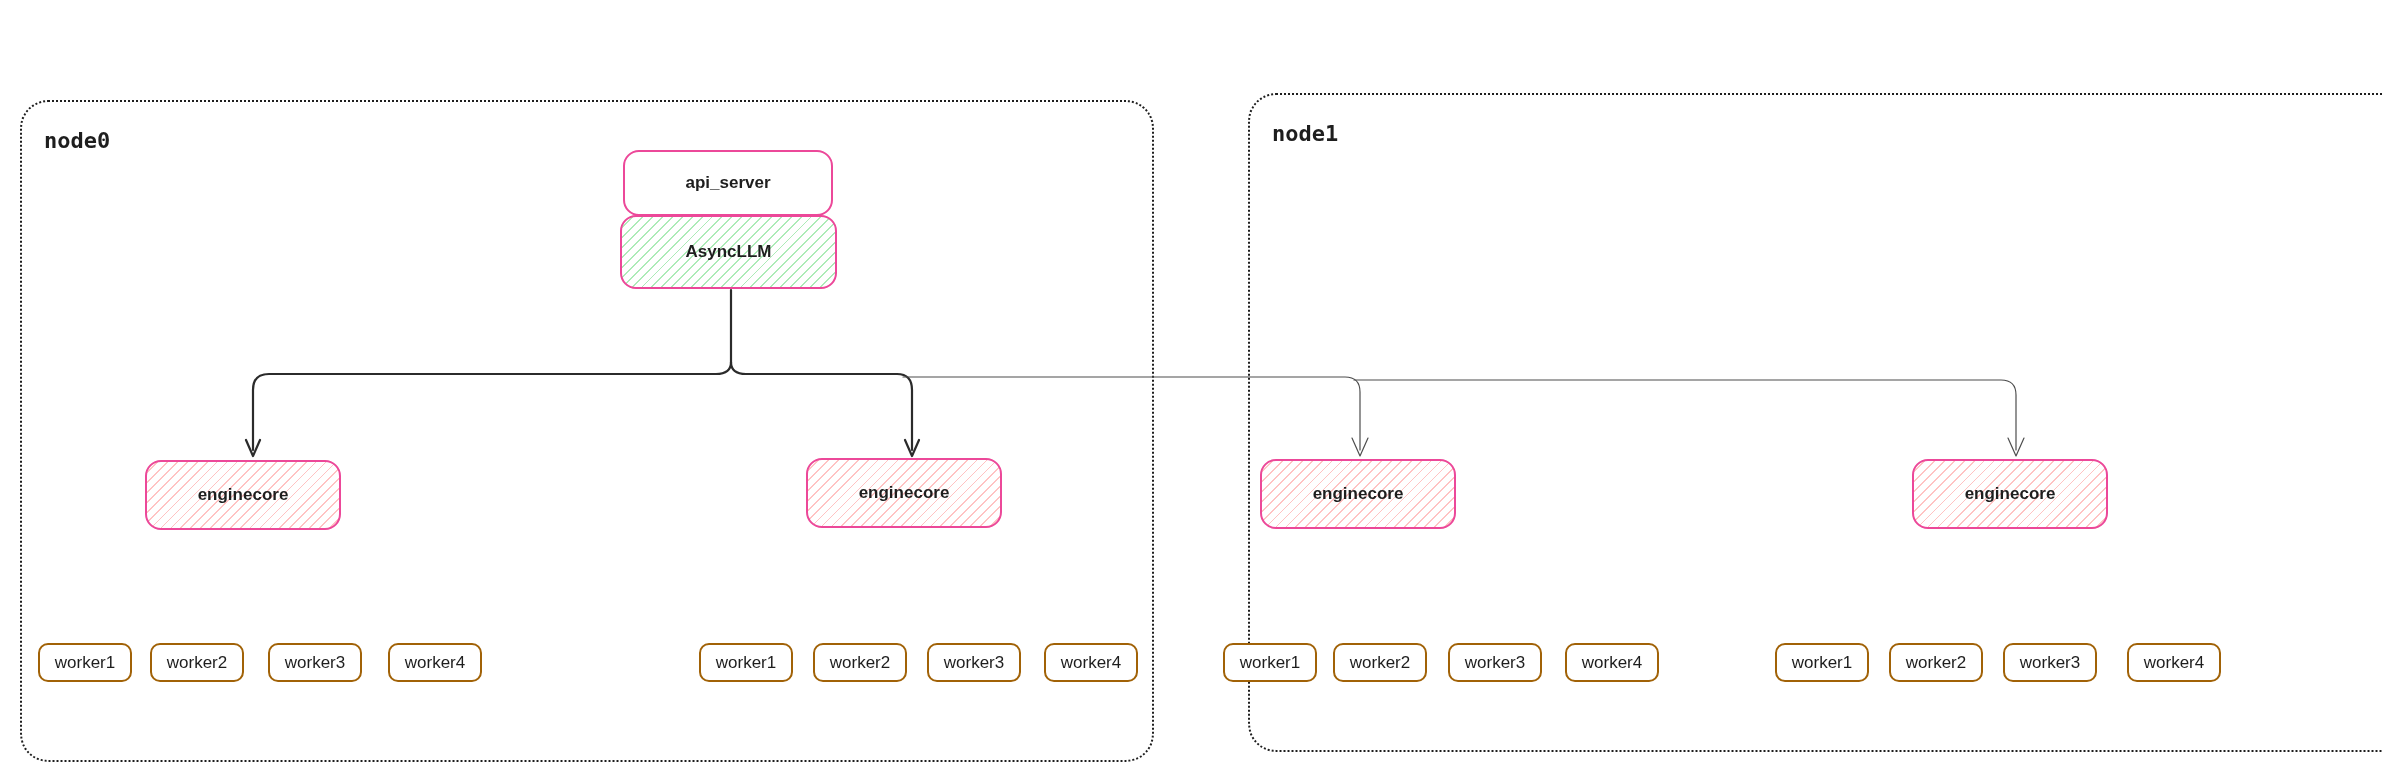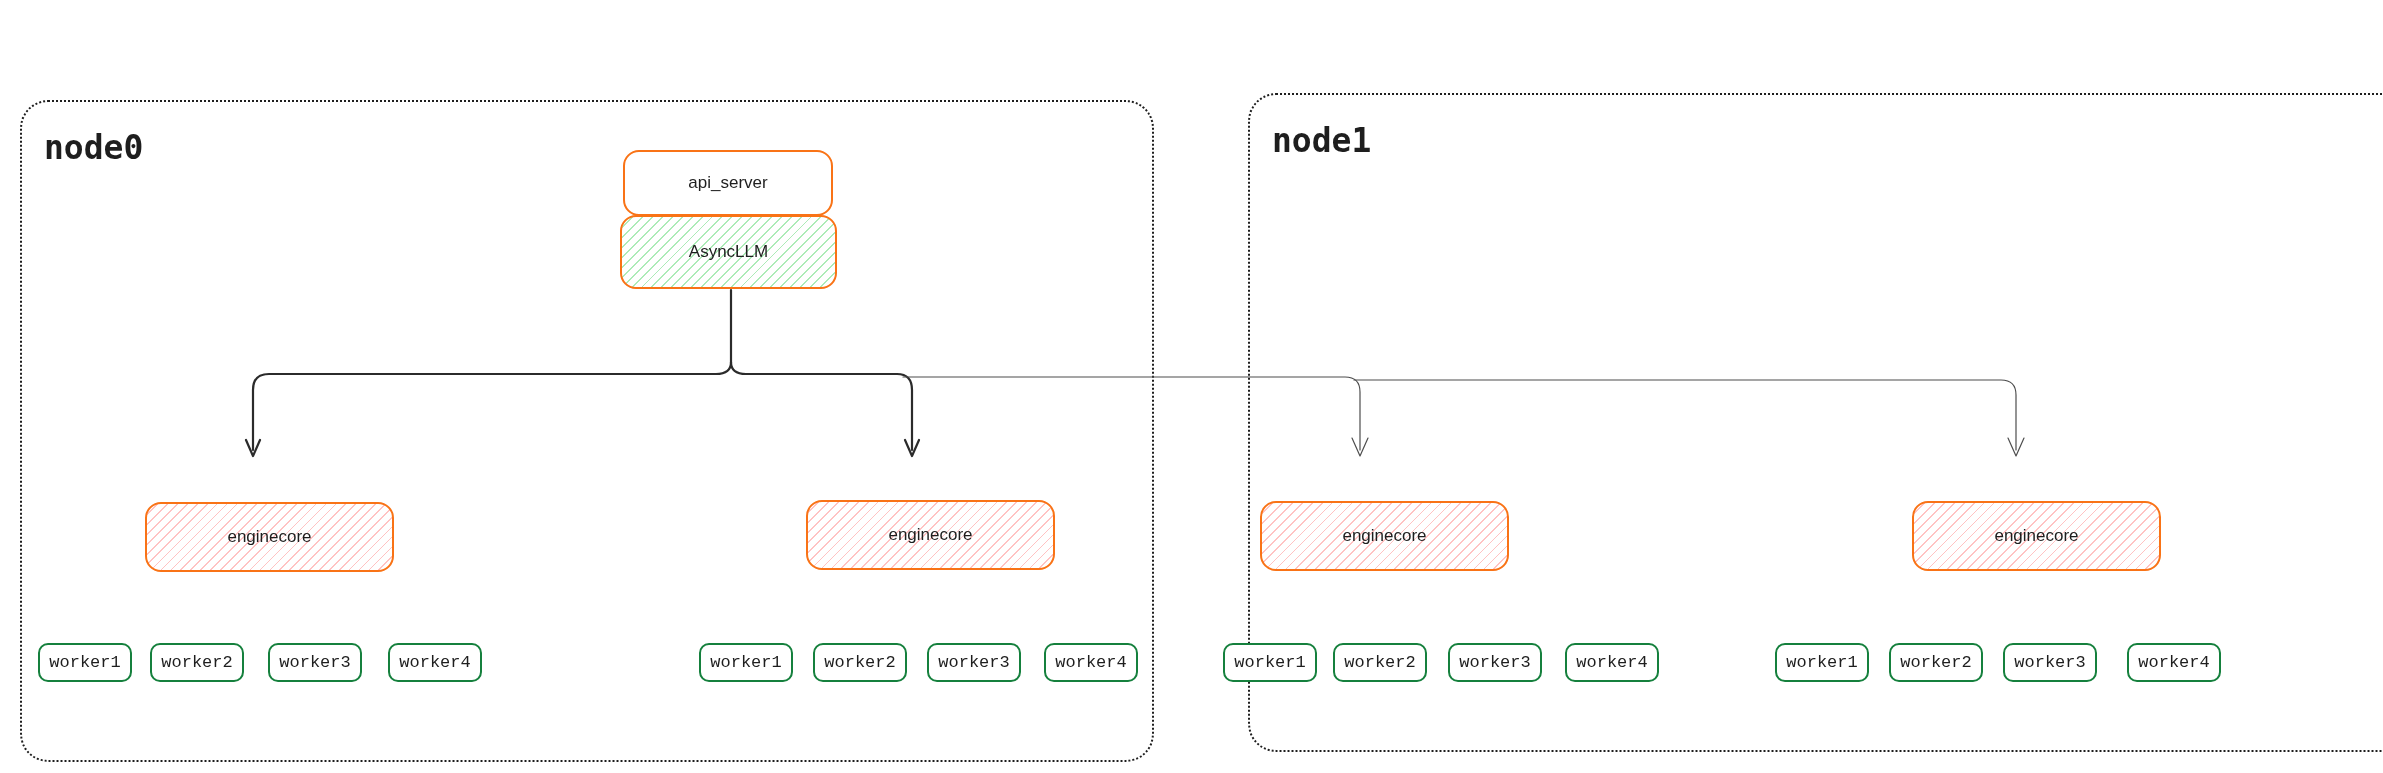--- a/index.html
+++ b/index.html
@@ -21,56 +21,57 @@
     position:absolute;
     border:2.5px dotted #1e1e1e;
     border-radius:28px;
     background:transparent;
   }
   #node0{left:20px;top:100px;width:1130px;height:658px;}
   #node1{left:1248px;top:93px;width:1181px;height:655px;text-align:center;}
   .node-label{
     position:absolute;left:22px;top:26px;
     font-family:"DejaVu Sans Mono", monospace;
-    font-size:33px;font-weight:bold;
+    font-size:22px;font-weight:bold;
   }
   .box{
     position:absolute;
-    border:2px solid #f97316;
+    border:2px solid #ec4899;
     border-radius:16px;
     background:#ffffff;
     display:flex;align-items:center;justify-content:center;
     font-size:17px;
     box-sizing:border-box;
+    font-weight:bold;
   }
   .hatch-green{
     background-color:#ffffff;
     background-image:repeating-linear-gradient(135deg,
       rgba(105,219,124,0.55) 0px, rgba(105,219,124,0.55) 1.3px,
       transparent 1.3px, transparent 7px);
   }
   .hatch-red{
     background-color:#ffffff;
     background-image:repeating-linear-gradient(135deg,
       rgba(255,135,135,0.5) 0px, rgba(255,135,135,0.5) 1.2px,
       transparent 1.2px, transparent 7px);
   }
   #api-server{left:623px;top:150px;width:210px;height:66px;}
   #async-llm{left:620px;top:215px;width:217px;height:74px;}
-  .enginecore{width:249px;height:70px;font-size:17px;margin-top:42px;}
+  .enginecore{width:196px;height:70px;font-size:17px;}
   #enginecore-0{left:145px;top:460px;}
   #enginecore-1{left:806px;top:458px;}
   #enginecore-2{left:1260px;top:459px;}
   #enginecore-3{left:1912px;top:459px;}
   .worker{
     position:absolute;top:643px;width:94px;height:39px;
-    border:2px solid #15803d;border-radius:10px;
+    border:2px solid #a16207;border-radius:10px;
     background:#ffffff;
     display:flex;align-items:center;justify-content:center;
-    font-size:17px;box-sizing:border-box;font-family:Liberation Mono, monospace;
+    font-size:17px;box-sizing:border-box;
   }
   
   .g1.w1{left:38px;}  .g1.w2{left:150px;} .g1.w3{left:268px;} .g1.w4{left:388px;}
   .g2.w1{left:699px;} .g2.w2{left:813px;} .g2.w3{left:927px;} .g2.w4{left:1044px;}
   .g3.w1{left:1223px;}.g3.w2{left:1333px;}.g3.w3{left:1448px;}.g3.w4{left:1565px;}
   .g4.w1{left:1775px;}.g4.w2{left:1889px;}.g4.w3{left:2003px;}.g4.w4{left:2127px;}
   #connectors{position:absolute;left:0;top:0;pointer-events:none;}
   .edge-main{stroke:#2b2b2b;stroke-width:2.2;fill:none;stroke-linecap:round;stroke-linejoin:round;}
   .edge-thin{stroke:#4d4d4d;stroke-width:1.2;fill:none;stroke-linecap:round;stroke-linejoin:round;}
 </style>

